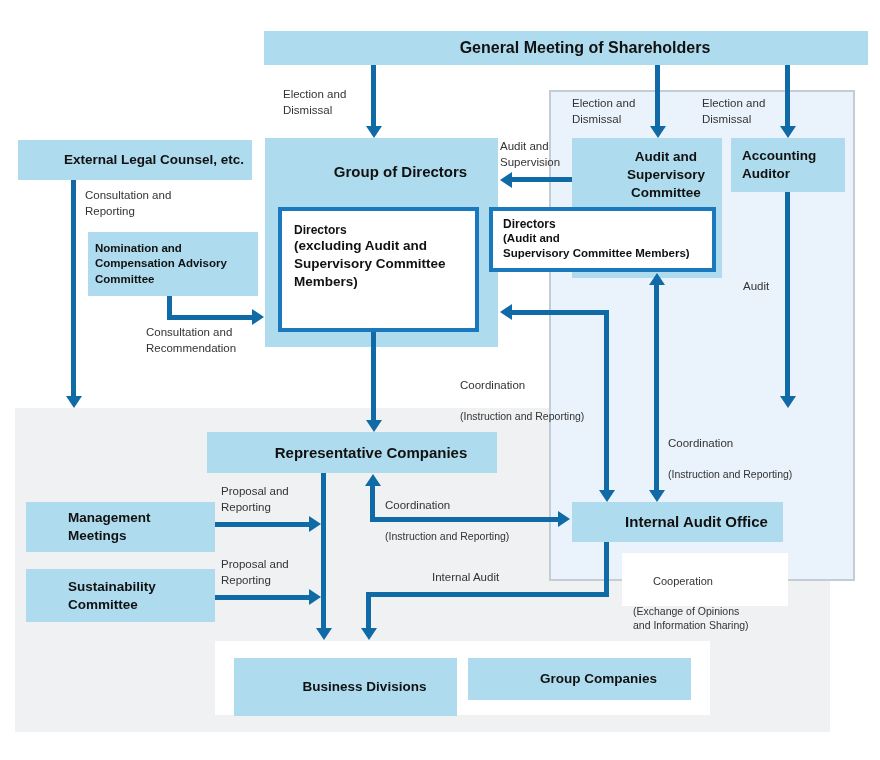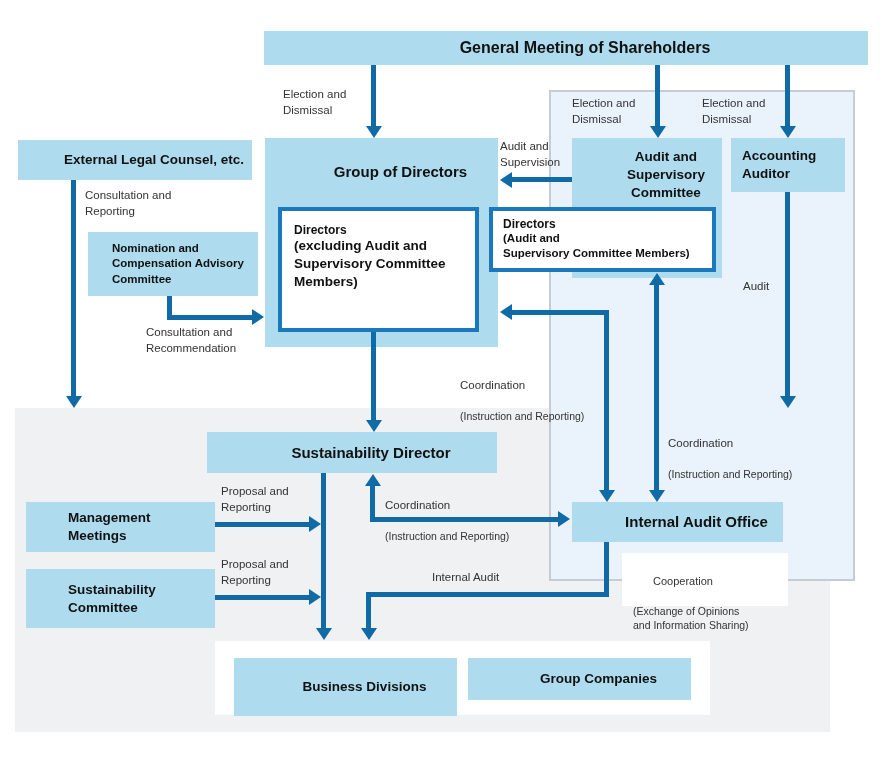--- a/index.html
+++ b/index.html
@@ -60,30 +60,30 @@
 Supervisory Committee
 Members)</span>
   </div>
 
   <div class="obox" style="left:489px;top:207px;width:227px;height:65px;padding:6px 10px;">
     <span class="t">Directors</span>
     <span class="s" style="font-size:11.5px;">(Audit and
 Supervisory Committee Members)</span>
   </div>
 
-  <div class="box" style="left:88px;top:232px;width:170px;height:64px;font-size:11.5px;justify-content:flex-start;text-align:left;padding-left:24px;">Nomination and
+  <div class="box" style="left:88px;top:232px;width:170px;height:64px;font-size:11.5px;justify-content:flex-start;text-align:left;padding-left:7px;">Nomination and
 Compensation Advisory
 Committee</div>
 
-  <div class="box" style="left:207px;top:432px;width:290px;height:41px;font-size:15px;">Sustainability Director</div>
+  <div class="box" style="left:207px;top:432px;width:290px;height:41px;font-size:15px;">Representative Companies</div>
 
   <div class="box" style="left:26px;top:502px;width:189px;height:50px;justify-content:flex-start;text-align:left;padding-left:42px;">Management
 Meetings</div>
 
-  <div class="box" style="left:26px;top:569px;width:189px;height:59px;justify-content:flex-start;text-align:left;padding-left:42px;">Sustainability
+  <div class="box" style="left:26px;top:569px;width:189px;height:53px;justify-content:flex-start;text-align:left;padding-left:42px;">Sustainability
 Committee</div>
 
   <div class="box" style="left:572px;top:502px;width:211px;height:40px;font-size:15px;">Internal Audit Office</div>
 
   <div class="box" style="left:234px;top:658px;width:223px;height:58px;">Business Divisions</div>
 
   <div class="box" style="left:468px;top:658px;width:223px;height:42px;">Group Companies</div>
 
   <div class="vl" style="left:371px;top:65px;height:61px;"></div>
   <div class="ad" style="left:366px;top:126px;"></div>

